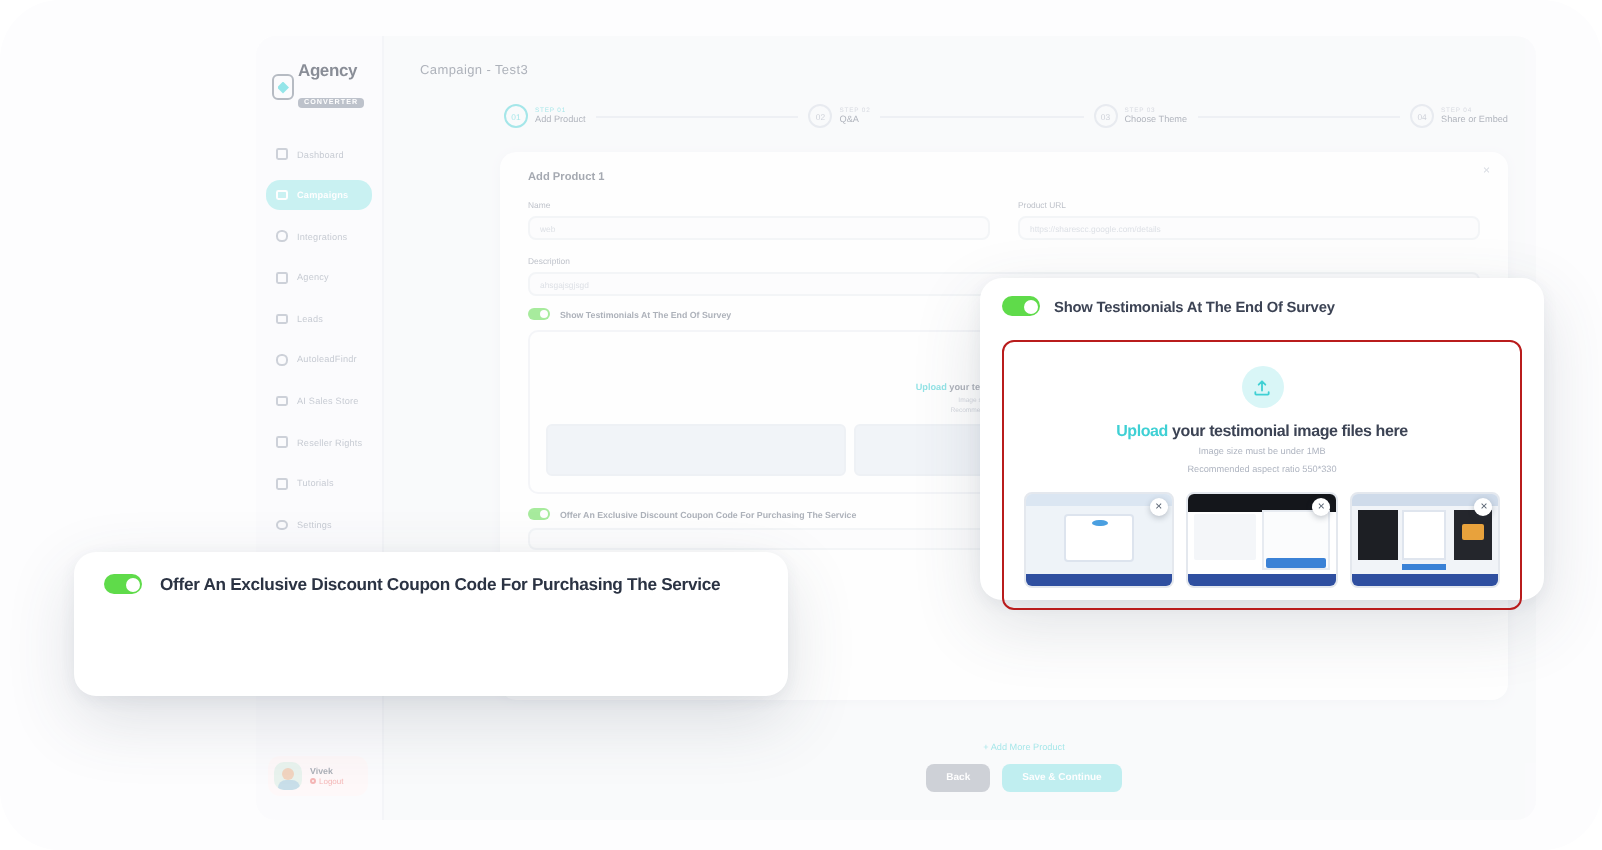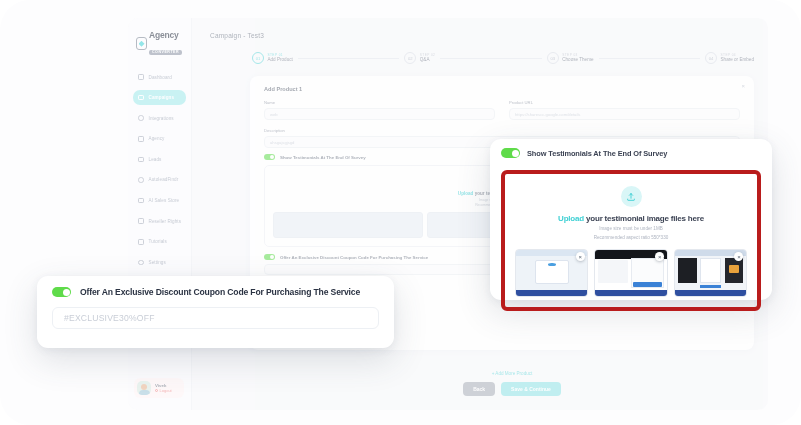--- a/index.html
+++ b/index.html
@@ -182,21 +182,21 @@
   .toggle {
     width: 19px; height: 10px; border-radius: 5px; background: #5fdb4a;
     position: relative; flex: none;
   }
   .toggle:after {
     content: ""; position: absolute; right: 1.5px; top: 1.5px;
     width: 7px; height: 7px; border-radius: 50%; background: #ffffff;
   }
   .tc-title { font-size: 7.4px; color: #3c4354; font-weight: bold; letter-spacing: -.1px; }
   .tc-drop {
-    border: 4px solid #b91c1c; border-radius: 6px;
+    border: 1px solid #b91c1c; border-radius: 6px;
     padding: 12px 10px 10px; text-align: center; margin-top: 12px;
   }
   .up-ico {
     width: 21px; height: 21px; border-radius: 50%; background: #d9f6f7;
     margin: 0 auto 7px; display: flex; align-items: center; justify-content: center;
   }
   .up-ico svg { width: 10px; height: 10px; }
   .up-main { font-size: 8px; font-weight: bold; color: #3c4354; letter-spacing: -.2px; }
   .up-main .lnk { color: #3fd0d4; }
   .up-sub { font-size: 4.6px; color: #aeb4c0; margin-top: 2.5px; line-height: 1.5; }
@@ -483,16 +483,15 @@
         </div>
       </div>
     </div>
   </div>
 
   <div id="coupon-card">
     <div class="cc-head">
       <span class="toggle"></span>
       <span class="cc-title">Offer An Exclusive Discount Coupon Code For Purchasing The Service</span>
     </div>
-    <div class="cc-input">#EXCLUSIVE30%OFF</div>
   </div>
 
 </div>
 
 </body></html>

